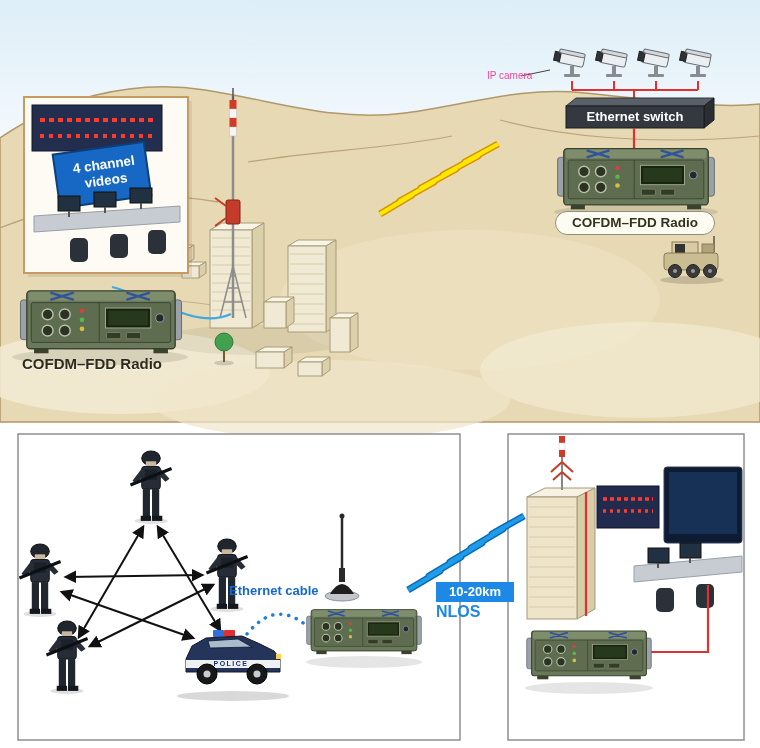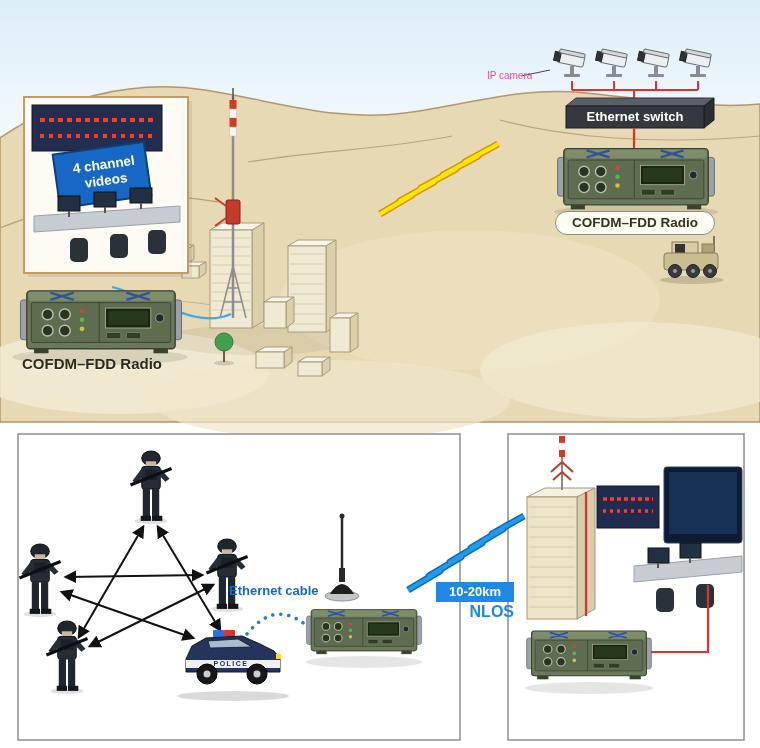--- a/index.html
+++ b/index.html
@@ -13,21 +13,21 @@
                    background:#fcfcf2;border:1.5px solid #8f8f7d;border-radius:12px;
                    font-size:13.5px;font-weight:bold;color:#33331f;}
   .lbl-ipcam{left:487px;top:70px;font-size:10px;color:#ec4899;}
   .lbl-switch{left:566px;top:107px;width:138px;text-align:center;color:#fff;
               font-weight:bold;font-size:13px;line-height:20px;}
   .lbl-screen{left:61px;top:157px;width:88px;transform:rotate(-8deg);color:#fff;white-space:normal;
               font-weight:bold;font-size:13.5px;text-align:center;line-height:1.2;}
   .lbl-ethcable{left:229px;top:583px;color:#1468d0;font-weight:bold;font-size:13px;text-align:right;}
   .lbl-dist{left:436px;top:582px;width:78px;height:20px;background:#1e88e5;color:#fff;
             border-radius:0;text-align:center;font-weight:bold;font-size:13px;line-height:20px;}
-  .lbl-nlos{left:436px;top:603px;width:78px;text-align:right;color:#1e88e5;
+  .lbl-nlos{left:436px;top:603px;width:78px;text-align:left;color:#1e88e5;
             font-weight:bold;font-size:16px;}
   .lbl-police{left:197px;top:660px;width:68px;text-align:center;font-size:7px;font-weight:bold;
               color:#17306e;letter-spacing:1.5px;}
 </style>
 </head>
 <body>
 
 <div class="stage">
 <svg class="art" width="760" height="748" viewBox="0 0 760 748">
   <defs>

